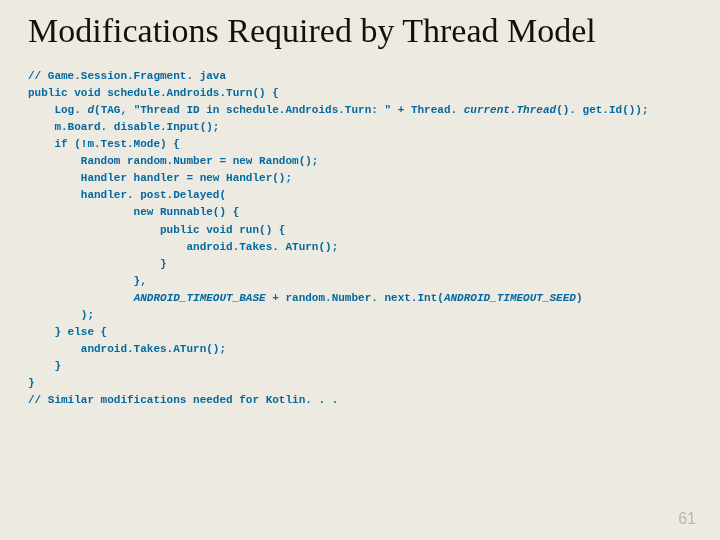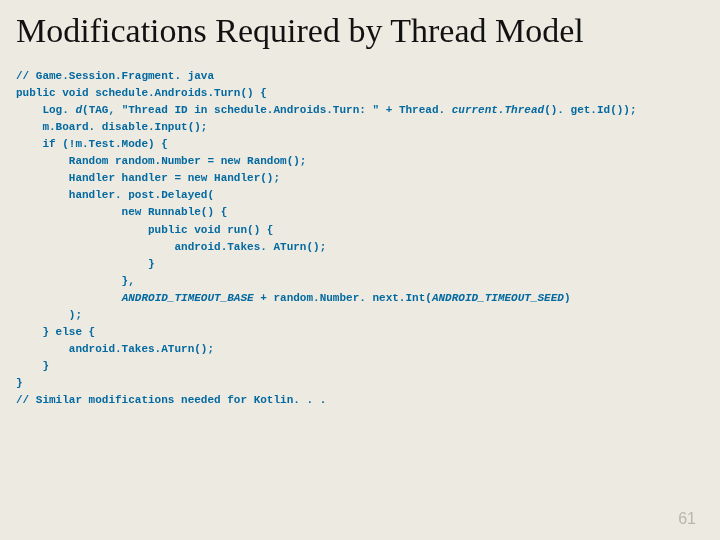--- a/index.html
+++ b/index.html
@@ -4,21 +4,21 @@
 <style>
   html,body{margin:0;padding:0}
   body{
     width:720px;height:540px;
     background:#edeae1;
     font-family:"Times New Roman",Georgia,serif;
     color:#111;
     box-sizing:border-box;
     position:relative;
   }
-  .slide{padding:12px 28px 0 16px}
+  .slide{padding:12px 28px 0 28px}
   h1{
     font-family:"Palatino Linotype","Book Antiqua",Georgia,serif;
     font-weight:400;
     font-size:34px;
     line-height:1.12;
     margin:0 0 18px 0;
   }
   pre{
     margin:0;
     font-family:"Courier New",monospace;

